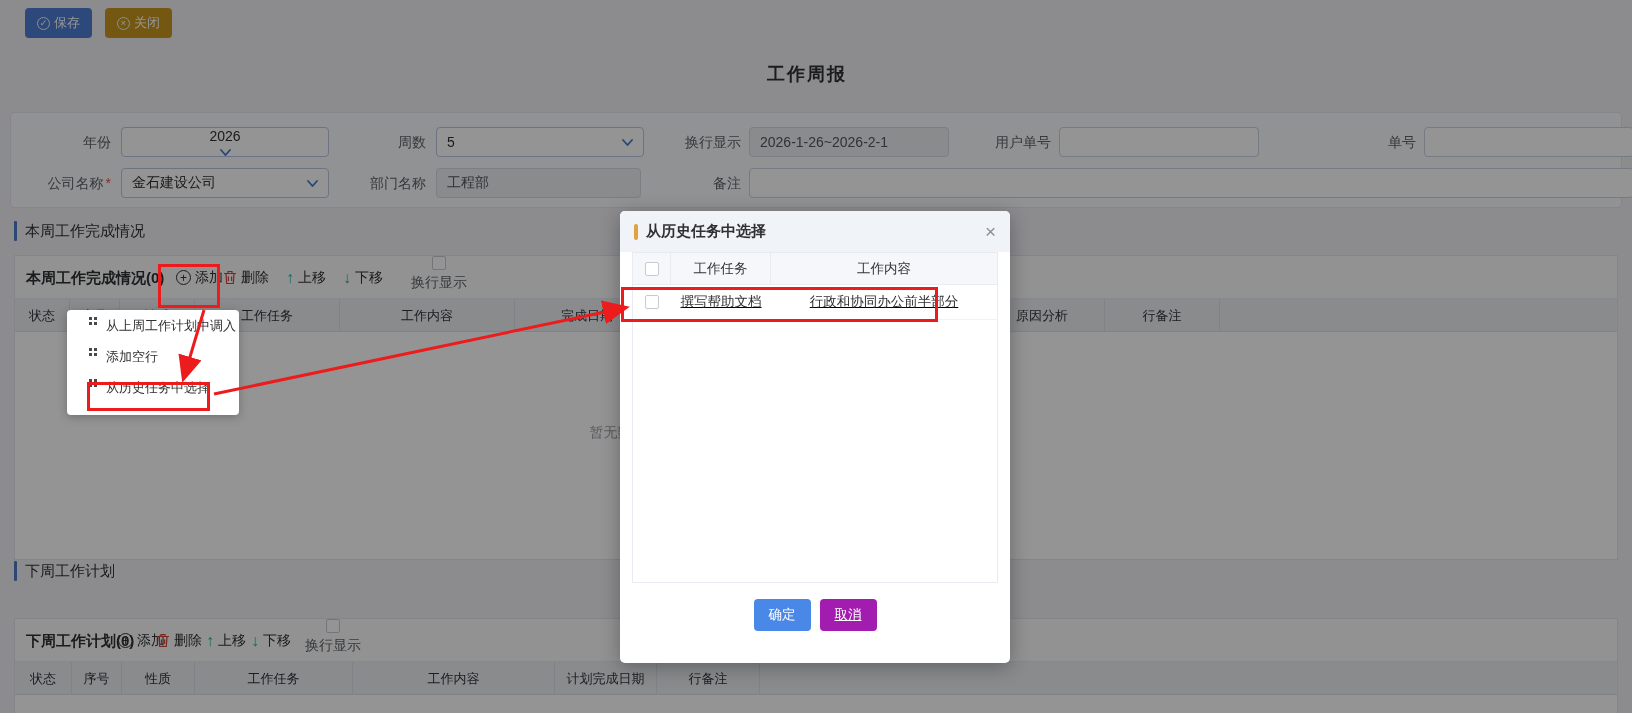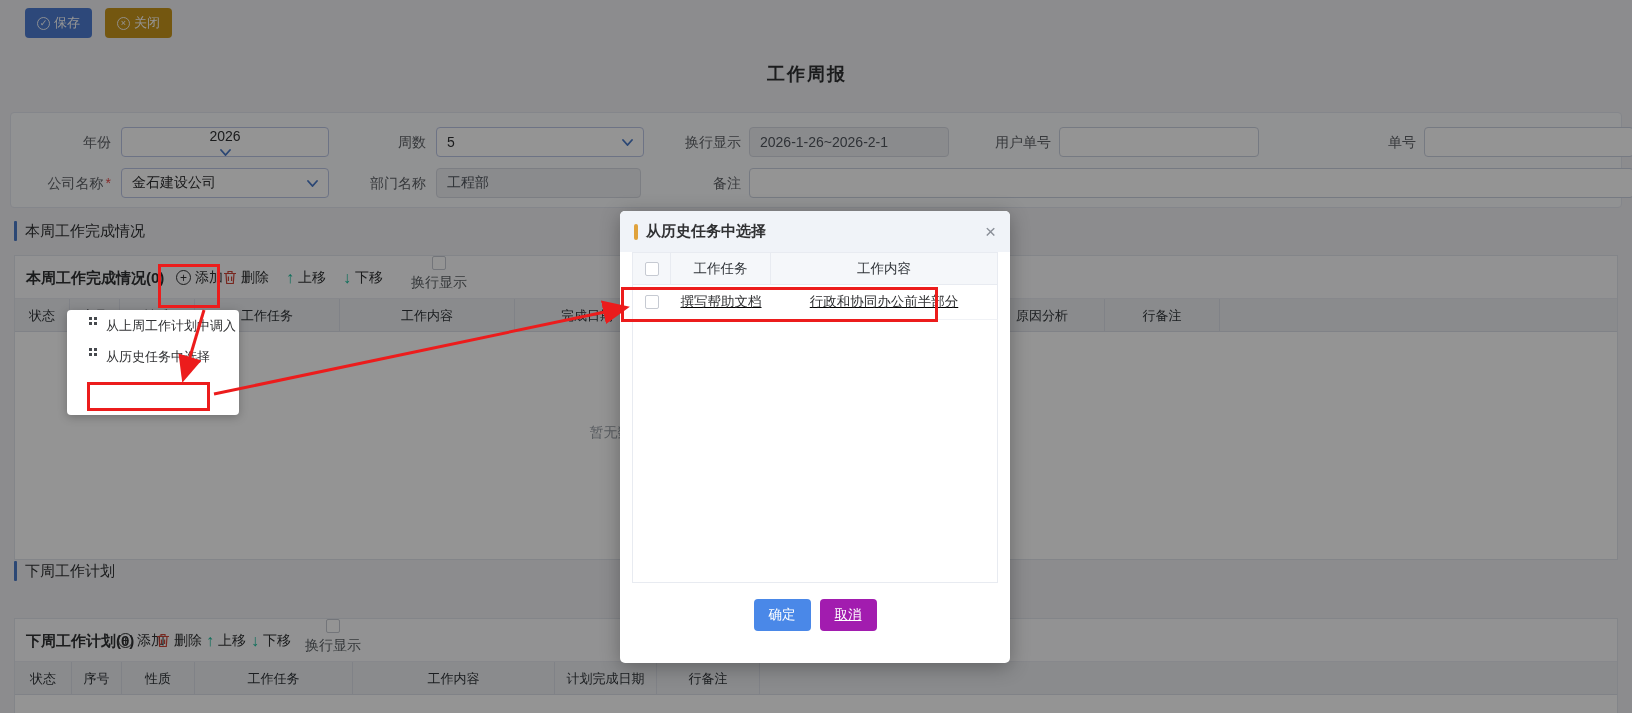--- a/index.html
+++ b/index.html
@@ -245,20 +245,24 @@
 
 <div class="overlay"></div>
 
 <div class="add-menu">
   <div class="menu-item">
     <span class="grid-ic"></span>
     <span>从上周工作计划中调入</span>
   </div>
   <div class="menu-item">
     <span class="grid-ic"></span>
+    <span>添加空行</span>
+  </div>
+  <div class="menu-item">
+    <span class="grid-ic"></span>
     <span>从历史任务中选择</span>
   </div>
 </div>
 
 <div class="modal">
   <div class="modal-hd">
     <span class="modal-rod"></span>
     <span class="modal-title">从历史任务中选择</span>
     <span class="modal-x">×</span>
   </div>

